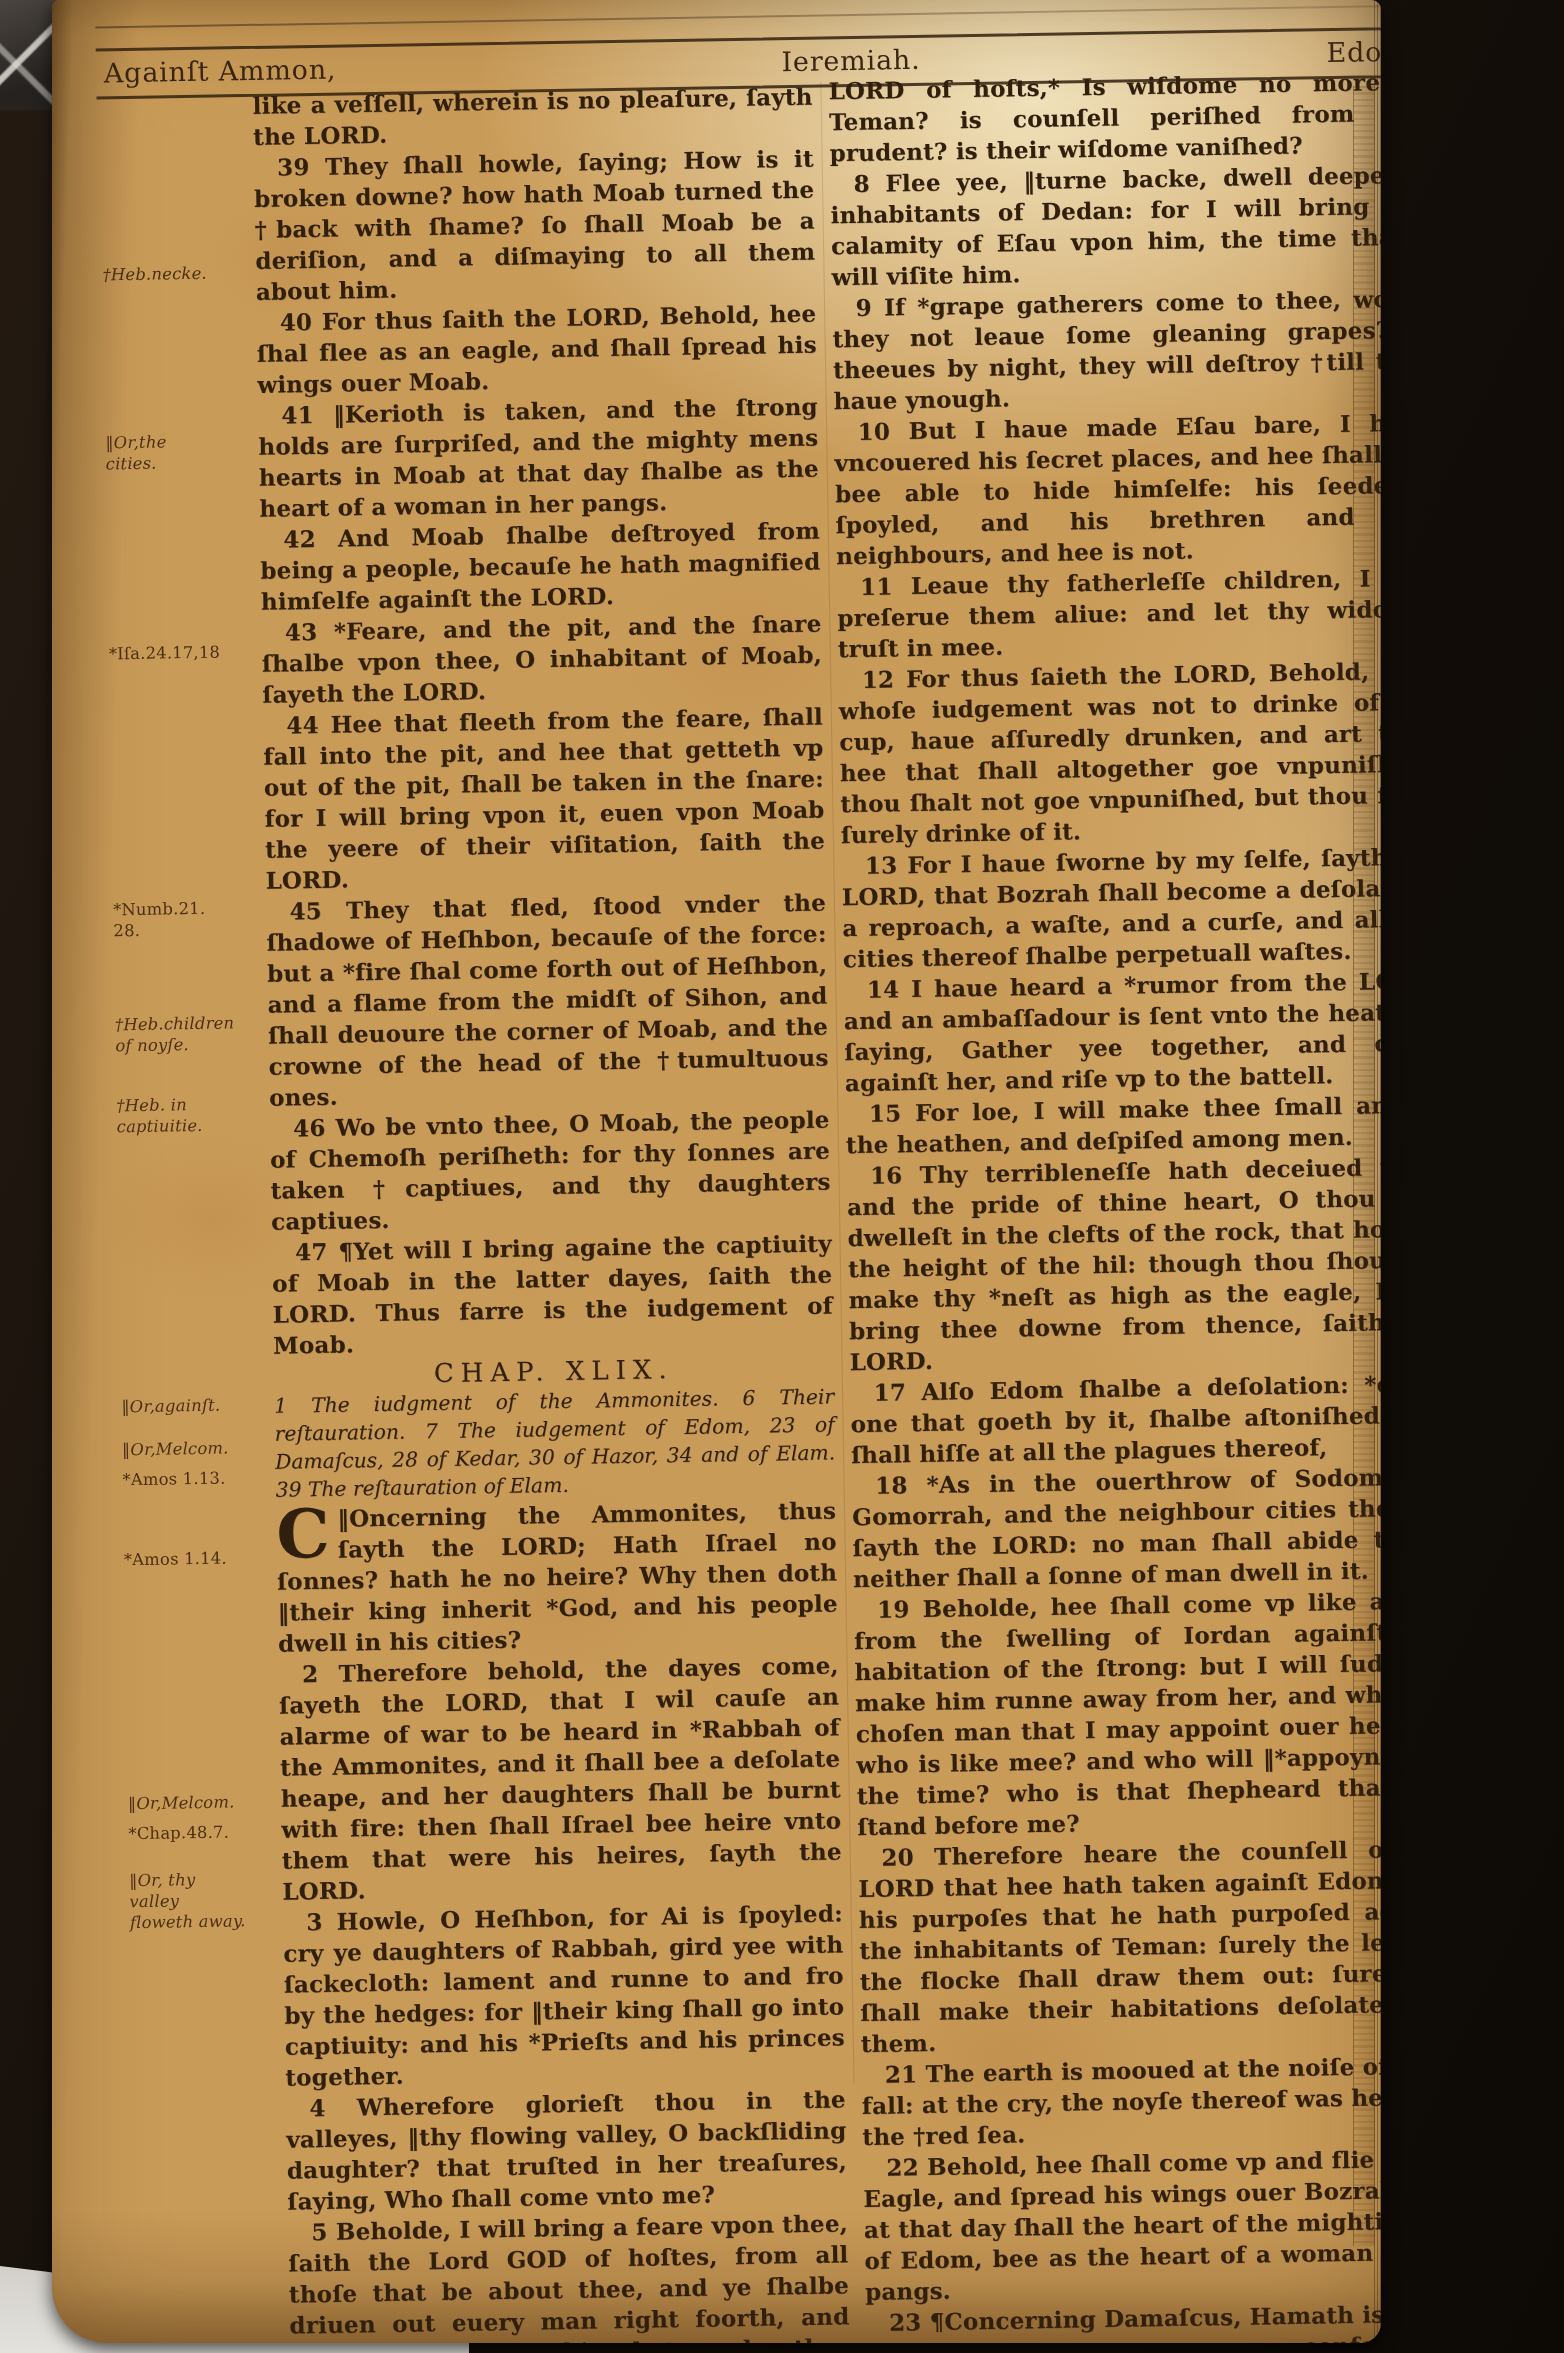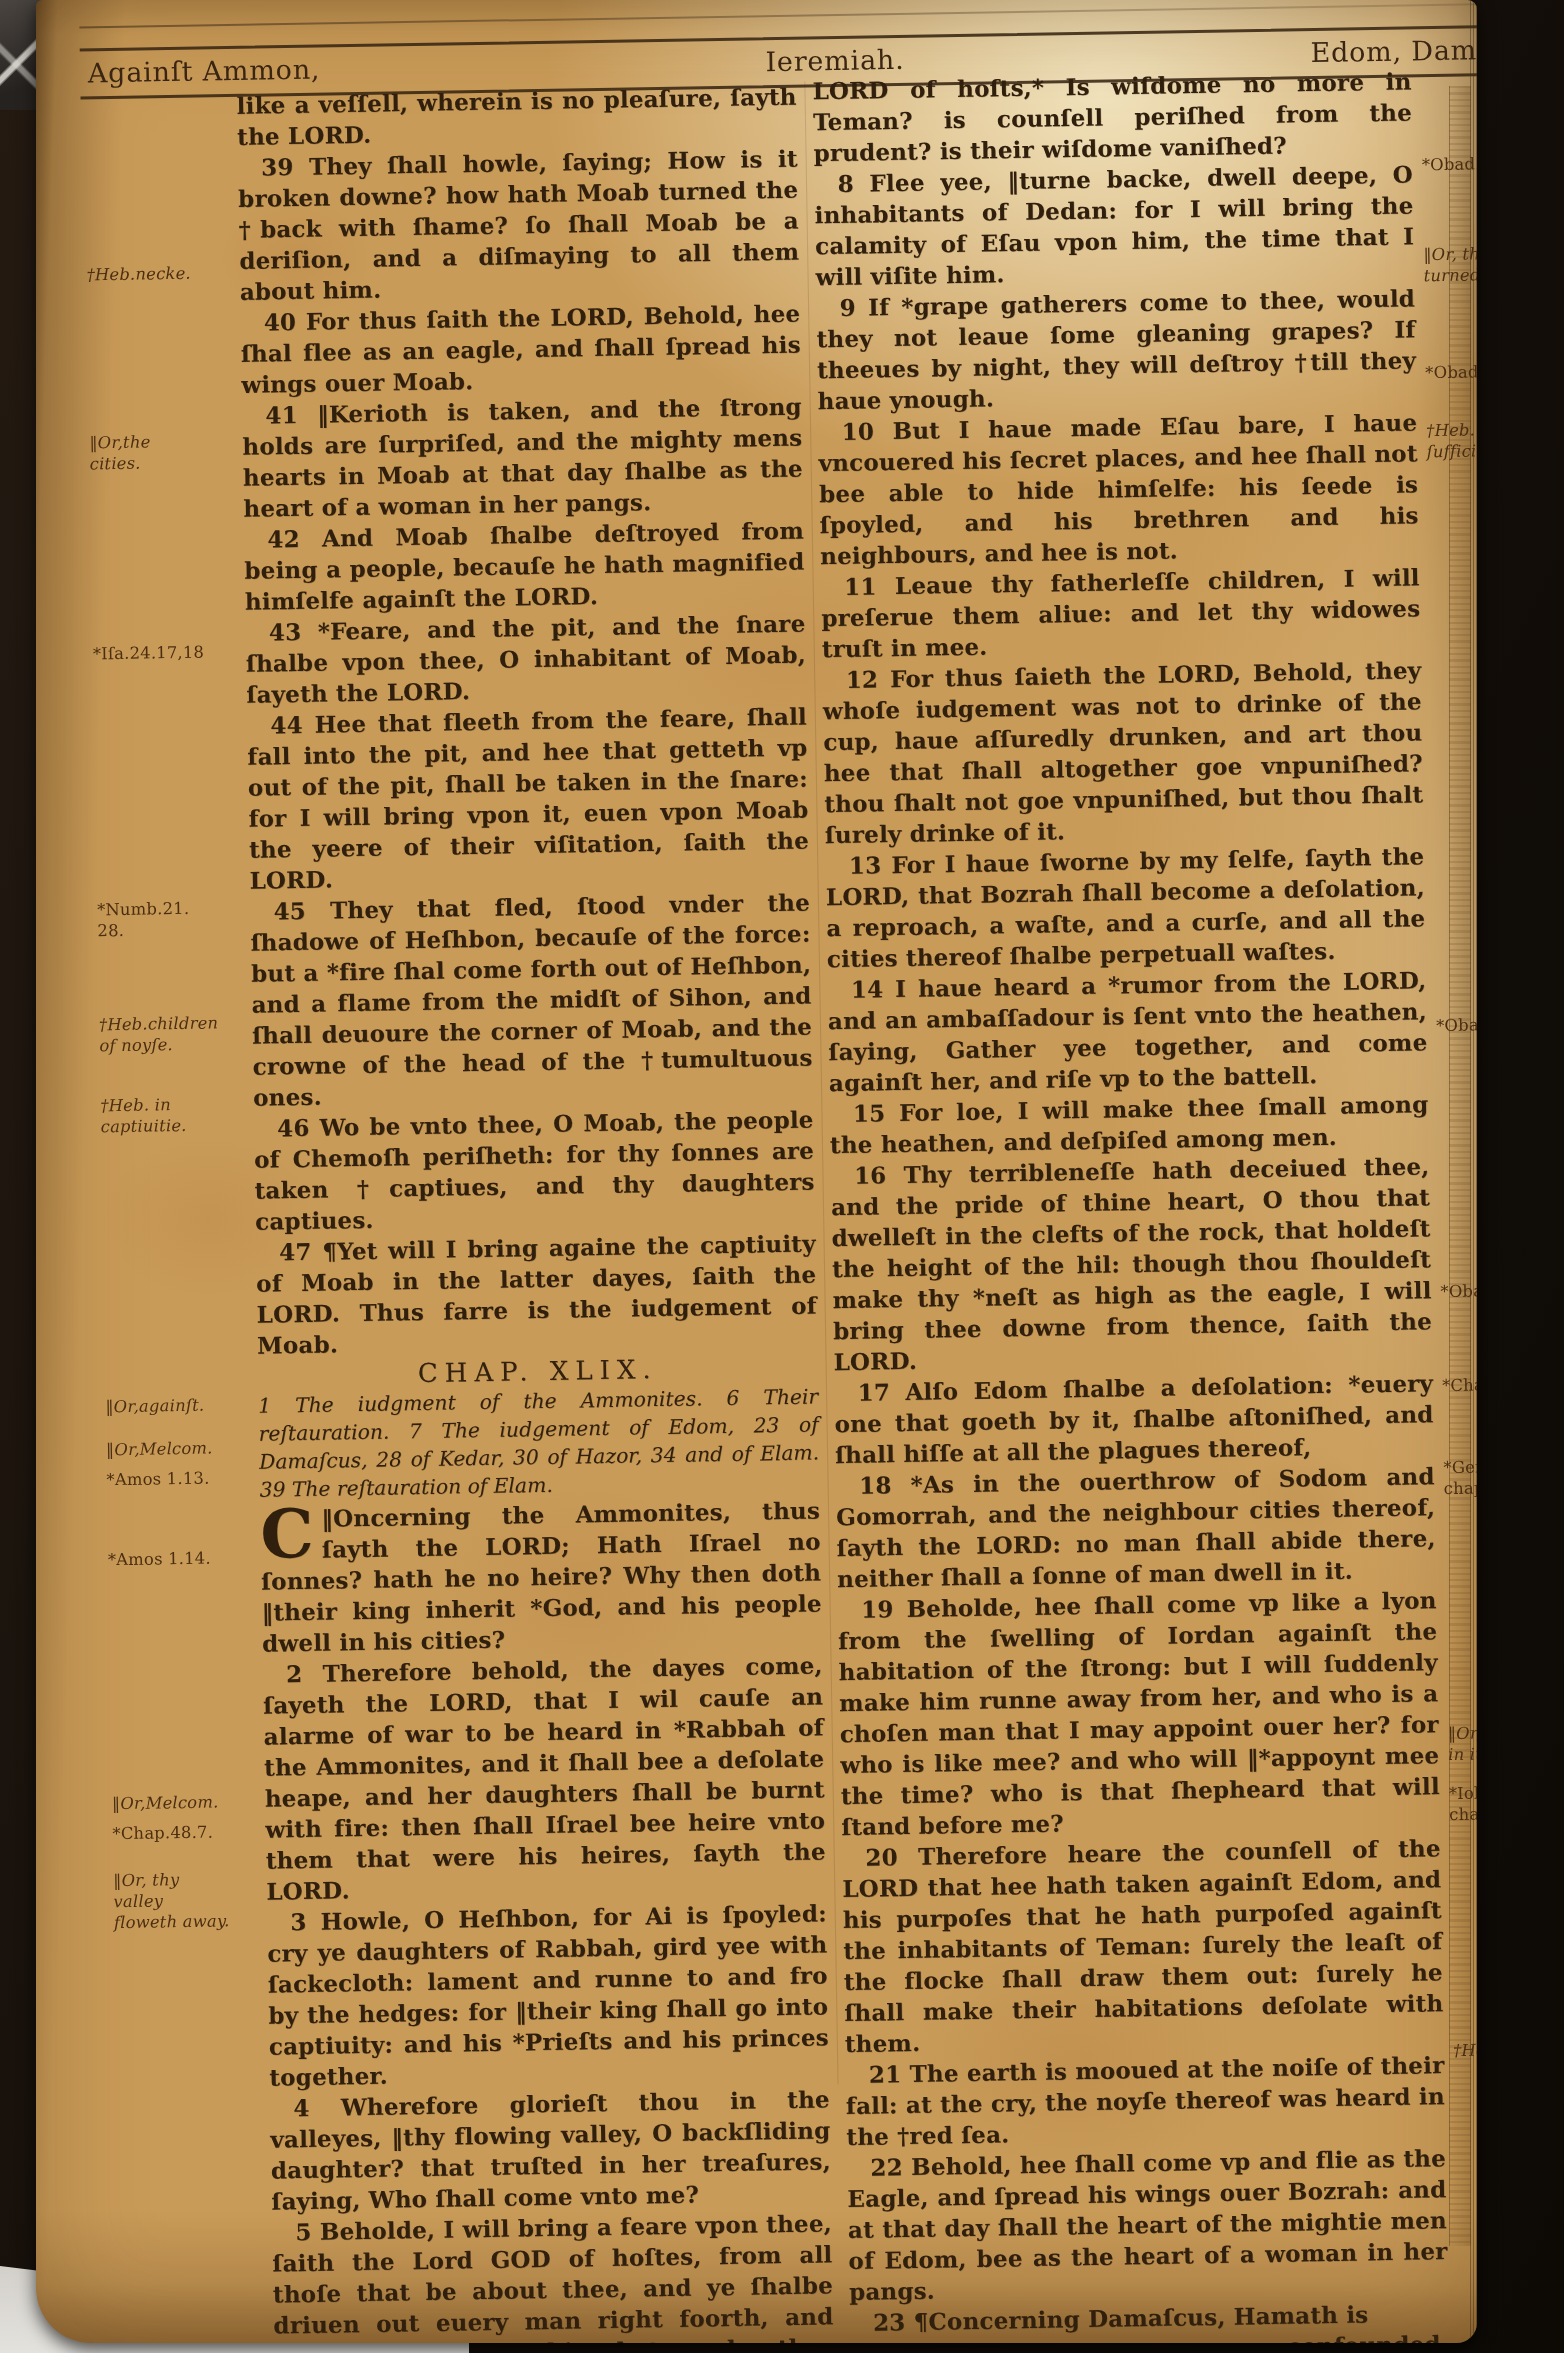--- a/index.html
+++ b/index.html
@@ -11,21 +11,21 @@
   .corner-obj{position:absolute;left:0;top:0;width:75px;height:110px;
     background:
       linear-gradient(135deg,transparent 40%,rgba(223,220,213,.85) 42%,rgba(223,220,213,.85) 45%,transparent 47%),
       linear-gradient(45deg,transparent 30%,rgba(200,197,190,.6) 32%,rgba(200,197,190,.6) 35%,transparent 37%),
       linear-gradient(160deg,#4a4540,#262220 70%);}
   
   .surface-bl{position:absolute;left:0;top:2247px;width:469px;height:106px;
     background:linear-gradient(180deg,#cfccc6,#e4e2dd);
     clip-path:polygon(0 18%,100% 72%,100% 100%,0 100%);}
 
-  .page{position:absolute;left:36px;top:0;width:1441px;height:2343px;
+  .page{position:absolute;left:52px;top:0;width:1329px;height:2343px;
     border-radius:6.3px 9.4px 20.3px 55px;overflow:hidden;
     background-color:#c99b58;
     background-image:
       radial-gradient(900px 642px at 74% 4%,rgba(248,239,206,.85),rgba(248,239,206,0) 62%),
       radial-gradient(704px 1174px at 103% 42%,rgba(241,229,191,.32),rgba(241,229,191,0) 60%),
       linear-gradient(92deg,rgba(58,35,12,.62) 0px,rgba(92,62,28,.30) 22px,rgba(0,0,0,0) 90px),
       linear-gradient(268deg,rgba(70,45,18,.34) 0px,rgba(70,45,18,.12) 27px,rgba(0,0,0,0) 74px),
       linear-gradient(0deg,rgba(96,60,22,.5) 0px,rgba(96,60,22,.16) 59px,rgba(0,0,0,0) 133px),
       linear-gradient(180deg,rgba(125,88,42,.28) 0px,rgba(0,0,0,0) 35px);
     box-shadow:0 6.3px 17px rgba(0,0,0,.65), inset 0 0 110px rgba(70,38,8,.28);}

